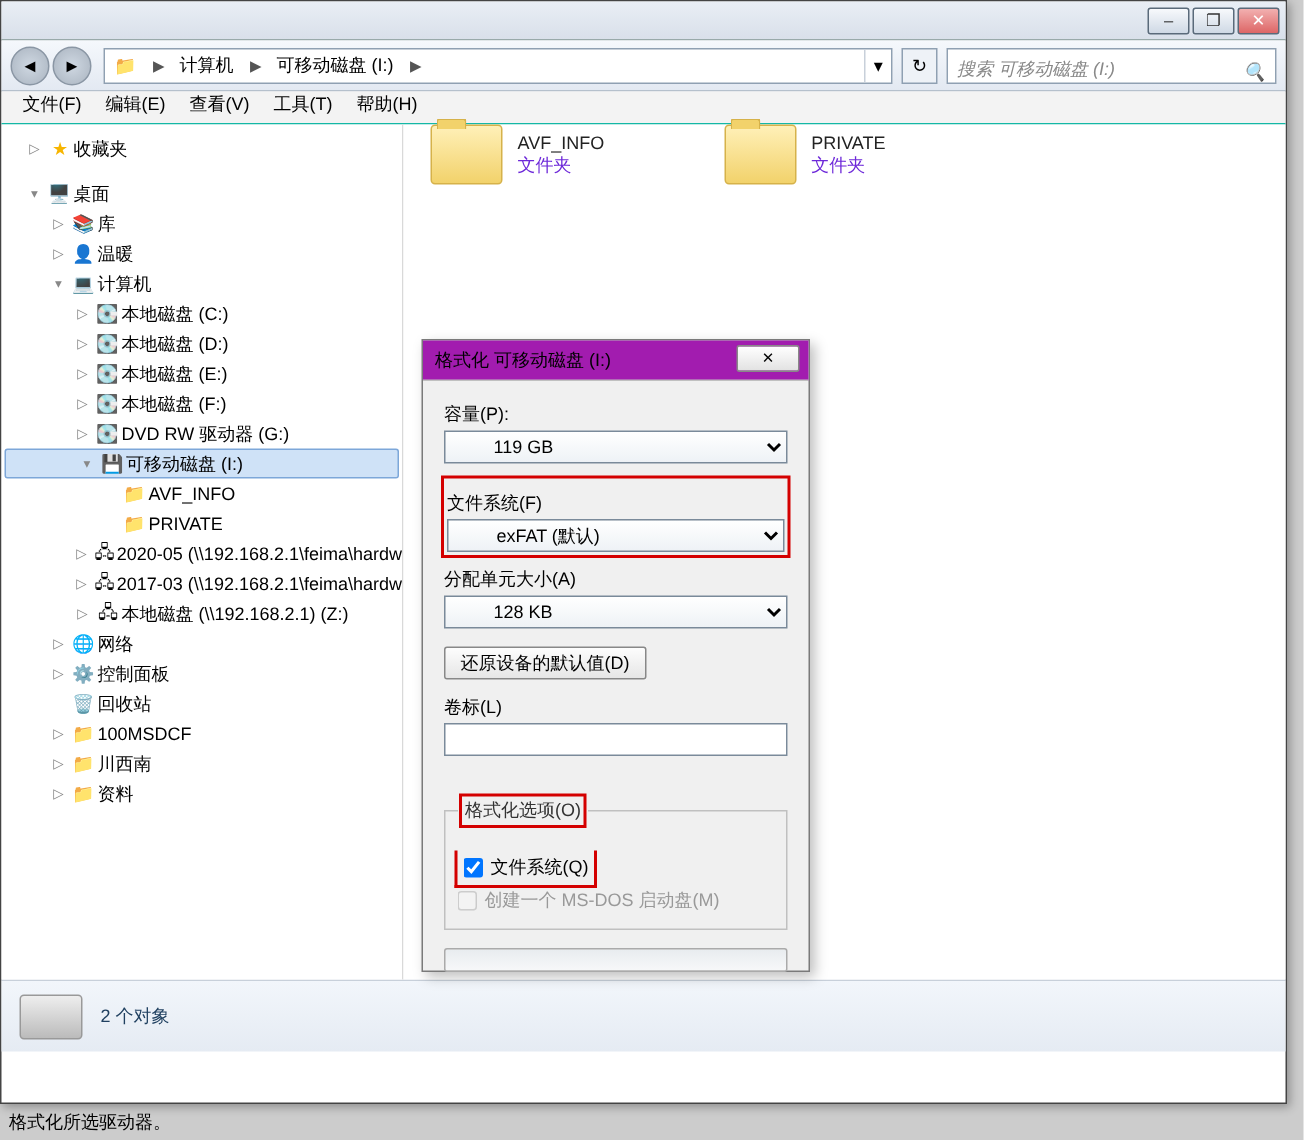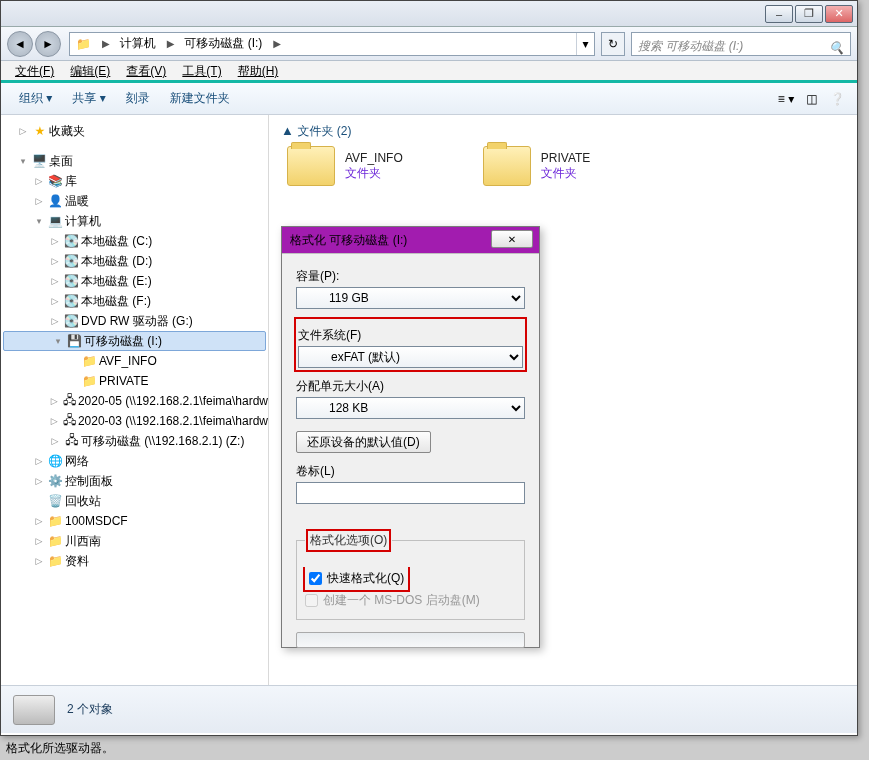--- a/index.html
+++ b/index.html
@@ -13,21 +13,21 @@
 
 .navrow { height:34px; background:linear-gradient(#f5f8fc,#e3e9f2); display:flex; align-items:center; padding:0 6px; border-bottom:1px solid #b5c0cc;}
 .navbtn { width:26px; height:26px; border-radius:50%; background:radial-gradient(#cfd8e2,#aab4c0); border:1px solid #8a96a4; margin-right:2px; display:flex; align-items:center; justify-content:center;}
 .addressbar { flex:1; height:24px; border:1px solid #8fa0b2; background:#fff; display:flex; align-items:center; margin:0 6px; position:relative;}
 .ab-seg { padding:0 6px; display:flex; align-items:center; height:100%; border-right:1px solid transparent;}
 .ab-arrow{ font-size:10px; color:#555; padding:0 4px;}
 .ab-dropdown{ width:18px; height:100%; border-left:1px solid #c8d0da; display:flex; align-items:center; justify-content:center;}
 .refreshbtn{ width:24px; height:24px; border:1px solid #8fa0b2; background:#eef2f7; display:flex;align-items:center;justify-content:center; margin-right:6px;}
 .searchbox{ width:220px; height:24px; border:1px solid #8fa0b2; background:#fff; display:flex; align-items:flex-end; padding:0 6px; color:#888; font-style:italic;}
 
-.menubar{ height:22px; background:#f3f3f3; display:flex; align-items:flex-end; padding:0 6px; border-bottom:3px solid #14b8a6;text-decoration:underline;}
+.menubar{ height:22px; background:#f3f3f3; display:flex; align-items:flex-start; padding:0 6px; border-bottom:1px solid #14b8a6;}
 .menuitem{ padding:0 8px; cursor:default;}
 
 .toolbar{ height:32px; background:linear-gradient(#f7fbff,#e8eff7); display:flex; align-items:center; padding:0 8px; border-bottom:1px solid #c8d0da;}
 .tbbtn{ padding:2px 10px; color:#1a4f7a; display:flex; align-items:center; gap:4px; cursor:default;}
 .spacer{flex:1;}
 .tbicon{ width:22px; height:22px; display:flex; align-items:center; justify-content:center; border:1px solid transparent; margin-left:4px;}
 
 .body { display:flex; height: calc(100% - 26px - 34px - 22px - 32px - 48px - 2px); }
 .sidebar{ width:268px; border-right:1px solid #d9d9d9; overflow:hidden; background:#fff; padding-top:6px;}
 .tree-item{ display:flex; align-items:center; height:20px; padding-left:0; cursor:default; white-space:nowrap; overflow:hidden;}
@@ -110,30 +110,20 @@
   </div>
 
   <div class="menubar">
     <div class="menuitem">文件(F)</div>
     <div class="menuitem">编辑(E)</div>
     <div class="menuitem">查看(V)</div>
     <div class="menuitem">工具(T)</div>
     <div class="menuitem">帮助(H)</div>
   </div>
 
-  <div class="toolbar">
-    <div class="tbbtn">组织 ▾</div>
-    <div class="tbbtn">共享 ▾</div>
-    <div class="tbbtn">刻录</div>
-    <div class="tbbtn">新建文件夹</div>
-    <div class="spacer"></div>
-    <div class="tbicon">≡ ▾</div>
-    <div class="tbicon">◫</div>
-    <div class="tbicon" style="color:#3a7ac0">❔</div>
-  </div>
 
   <div class="body">
 
     <div class="sidebar">
       <div class="tree-item" style="padding-left:14px">
         <span class="tw">▷</span>
           <span class="ic glyph-star">★</span>
         <span>收藏夹</span>
       </div>
 
@@ -205,26 +195,26 @@
           </div>
         <div id="netdrives-container">
             <div class="tree-item" style="padding-left:46px">
               <span class="tw">▷</span>
               <span class="ic">🖧</span>
               <span>2020-05 (\\192.168.2.1\feima\hardw</span>
             </div>
             <div class="tree-item" style="padding-left:46px">
               <span class="tw">▷</span>
               <span class="ic">🖧</span>
-              <span>2020-03 (\\192.168.2.1\feima\hardw</span>
+              <span>2017-03 (\\192.168.2.1\feima\hardw</span>
             </div>
             <div class="tree-item" style="padding-left:46px">
               <span class="tw">▷</span>
               <span class="ic">🖧</span>
-              <span>可移动磁盘 (\\192.168.2.1) (Z:)</span>
+              <span>本地磁盘 (\\192.168.2.1) (Z:)</span>
             </div>
           </div>
 
         <div class="tree-item" style="padding-left:30px">
           <span class="tw">▷</span>
             <span class="ic">🌐</span>
           <span>网络</span>
         </div>
         <div class="tree-item" style="padding-left:30px">
           <span class="tw">▷</span>
@@ -250,23 +240,20 @@
             <div class="tree-item" style="padding-left:30px">
               <span class="tw">▷</span>
               <span class="ic glyph-folder">📁</span>
               <span>资料</span>
             </div>
           </div>
       </div>
     </div>
 
     <div class="content">
-      <div class="section-hdr">
-        ▲ <span>文件夹 (2)</span>
-      </div>
       <div class="folders" id="folders-container">
           <div class="folder">
      <div class="foldericon"></div>
      <div class="folder-text">
        <div class="fname">AVF_INFO</div>
        <div class="ftype">文件夹</div>
      </div>
    </div>
           <div class="folder">
      <div class="foldericon"></div>
@@ -308,21 +295,21 @@
     </div>
 
     <div class="dlg-label" style="margin-top:10px">卷标(L)</div>
     <input class="dlg-input" value="" style="">
 
     <fieldset>
       <legend><span class="redbox" style="display:inline-block;padding:1px 2px"><span>格式化选项(O)</span></span></legend>
       <div class="redbox" style="display:inline-block; padding:1px 4px; border-top:none; margin-top:-4px">
         <label class="chk-row">
           <input type="checkbox" checked="" style="">
-          <span>快速格式化(Q)</span>
+          <span>文件系统(Q)</span>
         </label>
       </div>
       <label class="chk-row" style="color:#999">
         <input type="checkbox" disabled="" style="">
         <span>创建一个 MS-DOS 启动盘(M)</span>
       </label>
     </fieldset>
 
     <div class="progress"></div>
 

